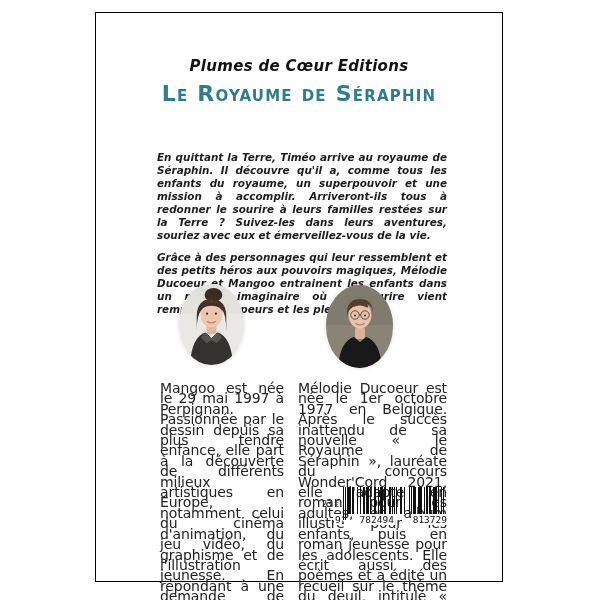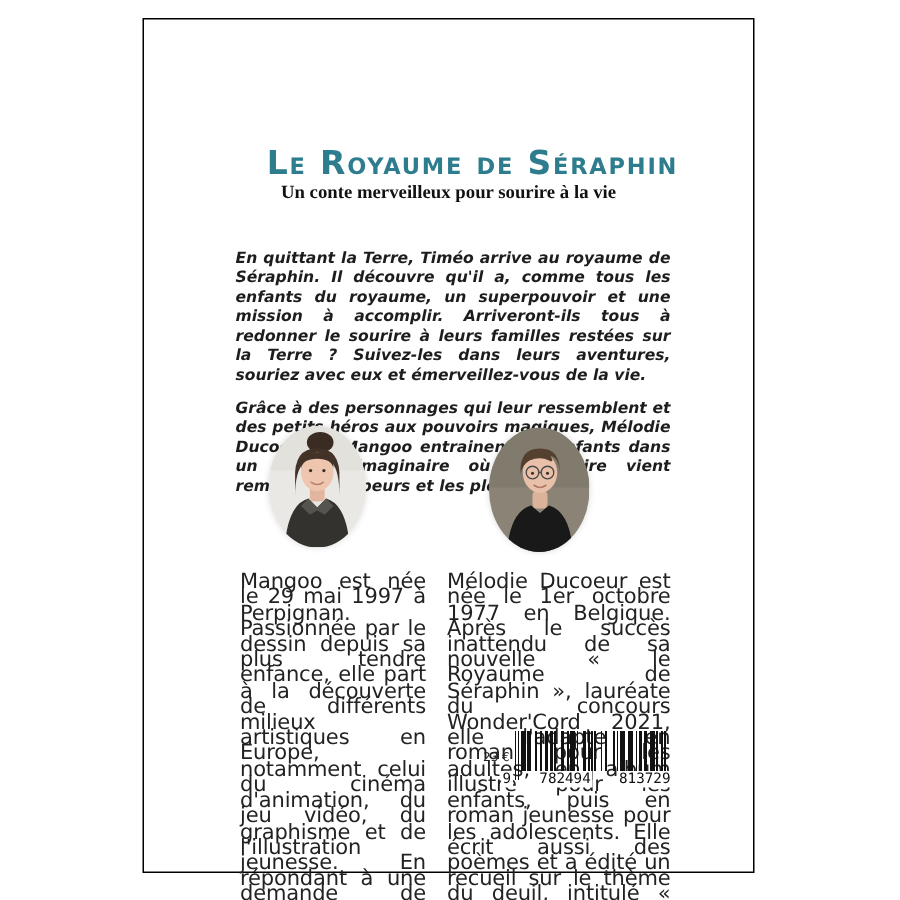--- a/index.html
+++ b/index.html
@@ -6,31 +6,31 @@
   body{width:600px;height:600px;position:relative;overflow:hidden;
        font-family:"DejaVu Sans",sans-serif;-webkit-font-smoothing:antialiased;}
 
   .cover{position:absolute;left:95px;top:12px;width:408px;height:570px;
          background:#ffffff;border:1.5px solid #000;box-sizing:border-box;}
 
   .publisher{position:absolute;top:44px;left:0;width:100%;text-align:center;
              font-style:italic;font-weight:600;font-size:15px;color:#111;
              letter-spacing:.3px;}
 
-  .title{position:absolute;top:68px;left:0;width:100%;margin:16px;text-align:center;
+  .title{position:absolute;top:68px;left:0;width:100%;margin:0;text-align:center;
          font-variant:small-caps;font-weight:bold;font-size:22px;
          letter-spacing:1.2px;}
 
   .subtitle{position:absolute;top:108px;left:0;width:100%;text-align:center;
             font-family:"Liberation Serif",serif;font-weight:bold;
             font-size:12.5px;color:#111;}
 
   .synopsis{position:absolute;top:138px;left:61px;right:55px;
             font-style:italic;font-weight:600;font-size:10.4px;
-            line-height:13px;text-align:justify;color:#1d1d1d;margin-top:15px;}
+            line-height:13px;text-align:justify;color:#1d1d1d;}
   .synopsis p{margin:0 0 9px 0;}
 
   .photo{position:absolute;border-radius:50%;overflow:hidden;
          box-shadow:0 0 4px rgba(0,0,0,.15);}
   .photo svg{display:block;width:100%;height:100%;}
   .photo-left{left:83px;top:271px;width:65px;height:81px;}
   .photo-right{left:230px;top:272px;width:67px;height:83px;}
 
   .bio{position:absolute;top:370px;margin:0;font-size:14px;line-height:10.4px;
        text-align:justify;color:#222;letter-spacing:-.1px;}
@@ -44,24 +44,24 @@
   .isbn{position:absolute;left:-9px;top:27px;width:114px;display:flex;
         justify-content:space-between;font-family:"DejaVu Sans Mono",monospace;
         font-size:9.5px;color:#111;}
   .isbn span{background:#fff;padding:0 1px;}
 </style>
 </head>
 <body>
 
 <div class="cover">
 
+  <div class="publisher">Plumes de Cœur Editions</div>
 
   <h1 class="title" style="color: rgb(46, 125, 142);">Le Royaume de Séraphin</h1>
 
-  <div class="subtitle">Un conte merveilleux pour sourire à la vie</div>
 
   <div class="synopsis">
     <p>En quittant la Terre, Timéo arrive au royaume de Séraphin. Il découvre qu'il a, comme tous les enfants du royaume, un superpouvoir et une mission à accomplir. Arriveront-ils tous à redonner le sourire à leurs familles restées sur la Terre ? Suivez-les dans leurs aventures, souriez avec eux et émerveillez-vous de la vie.</p>
     <p>Grâce à des personnages qui leur ressemblent et des petits héros aux pouvoirs magiques, Mélodie Ducoeur et Mangoo entrainent les enfants dans un monde imaginaire où le sourire vient remplacer les peurs et les pleurs.</p>
   </div>
 
   <div class="photo photo-left">
     <svg viewBox="0 0 66 82">
       <rect width="66" height="82" fill="#eae8e4"></rect>
       <rect x="0" y="0" width="66" height="30" fill="#e3e1dc"></rect>

